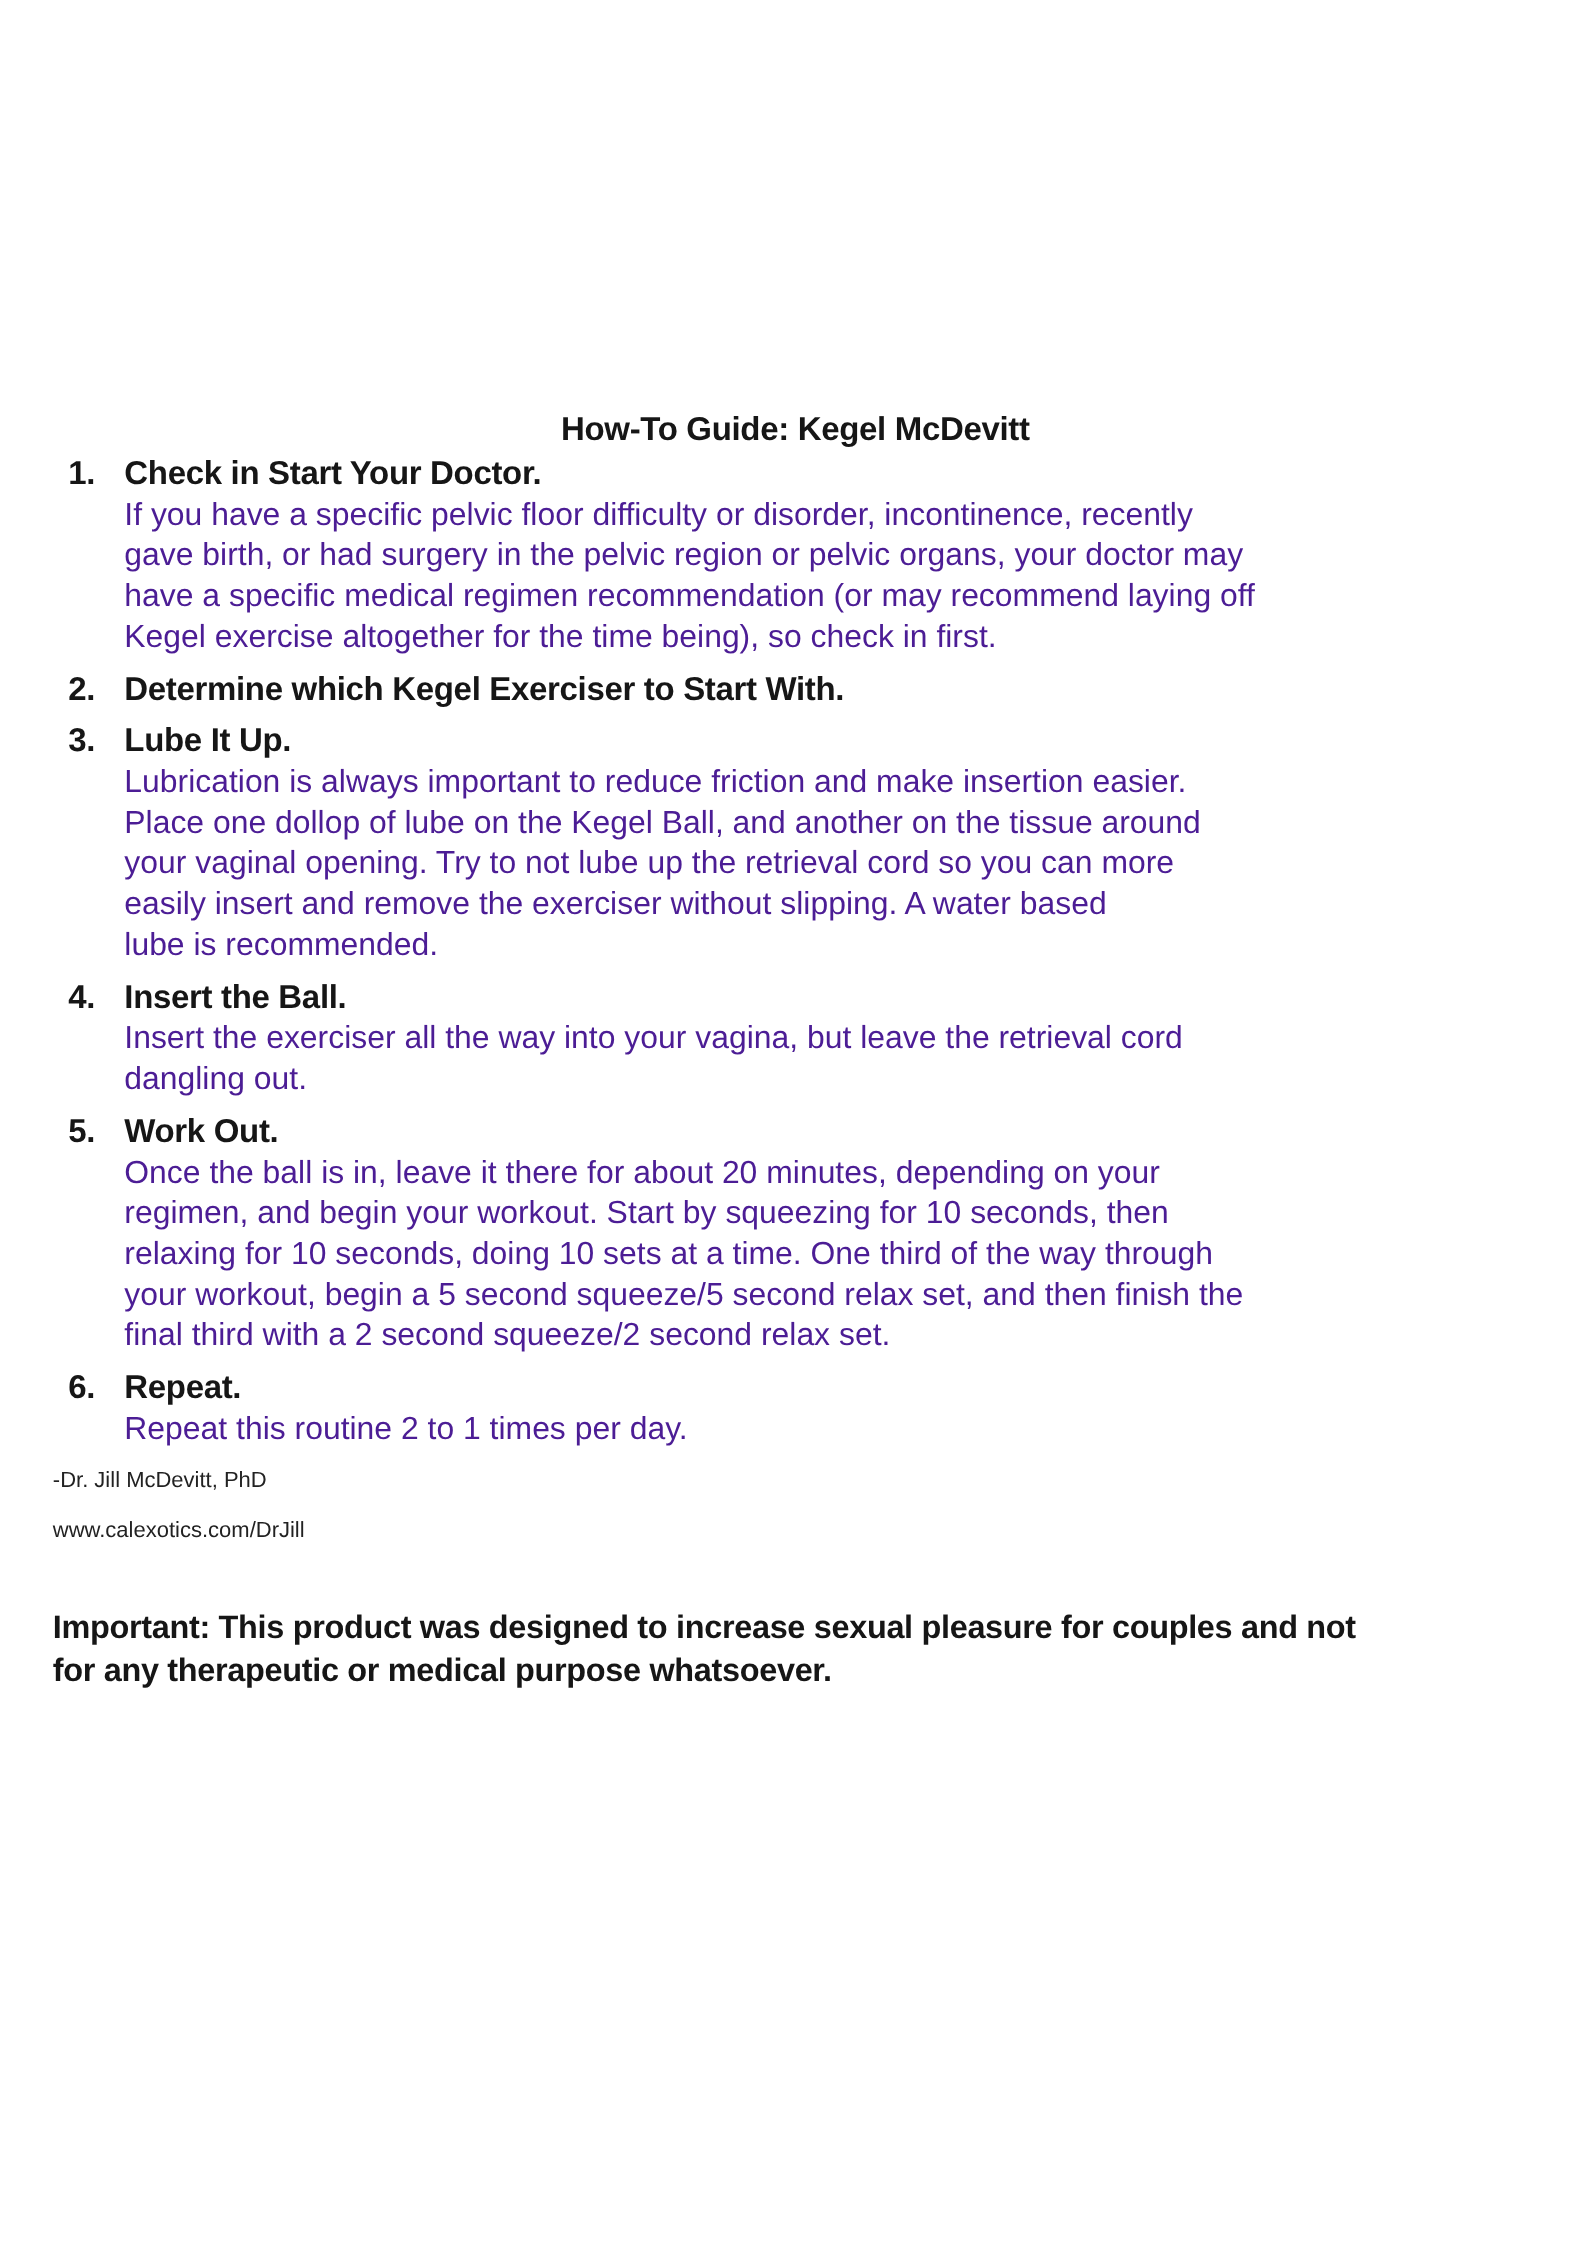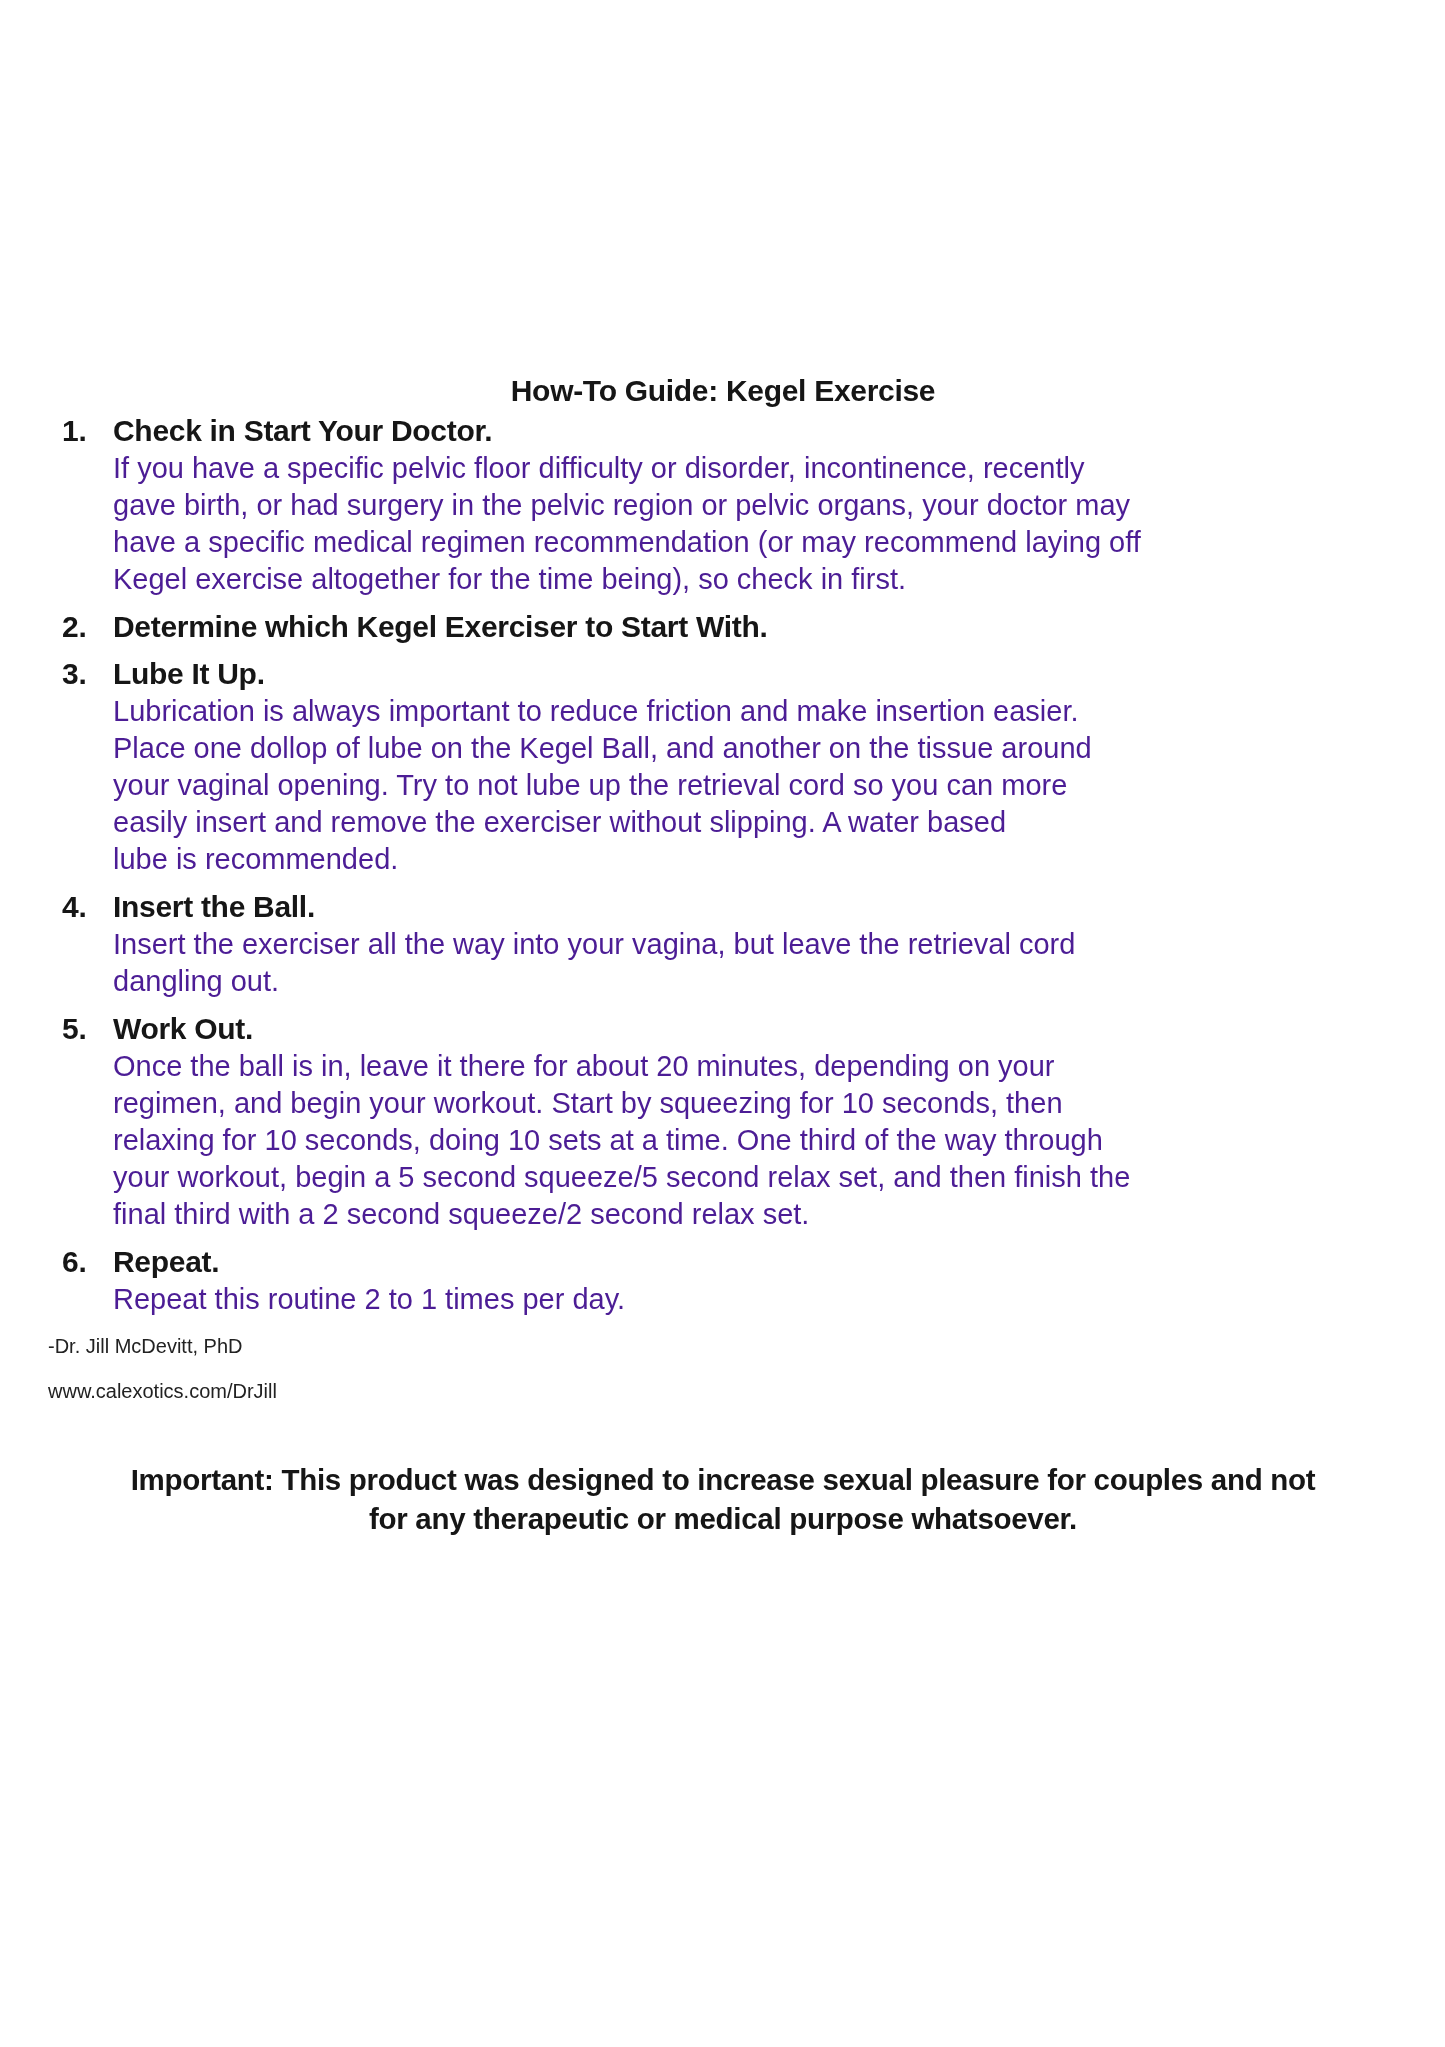--- a/index.html
+++ b/index.html
@@ -66,29 +66,28 @@
     margin-top: 6px;
   }
   .important {
     margin-top: 46px;
     font-weight: 700;
     font-size: 29.5px;
     line-height: 39px;
     letter-spacing: -0.3px;
     white-space: pre-line;
     color: #161616;
-    text-align: center;
   }
 </style>
 </head>
 <body>
 
 <div class="page">
 
-  <div class="doc-title">How-To Guide: Kegel Exercise</div>
+  <div class="doc-title">How-To Guide: Kegel McDevitt</div>
 
   <div class="steps">
 
     <div class="step">
       <div class="step-row">
         <span class="step-num">1.</span>
         <span class="step-heading">Check in Start Your Doctor.</span>
       </div>
       <div class="step-body">If you have a specific pelvic floor difficulty or disorder, incontinence, recently
 gave birth, or had surgery in the pelvic region or pelvic organs, your doctor may

